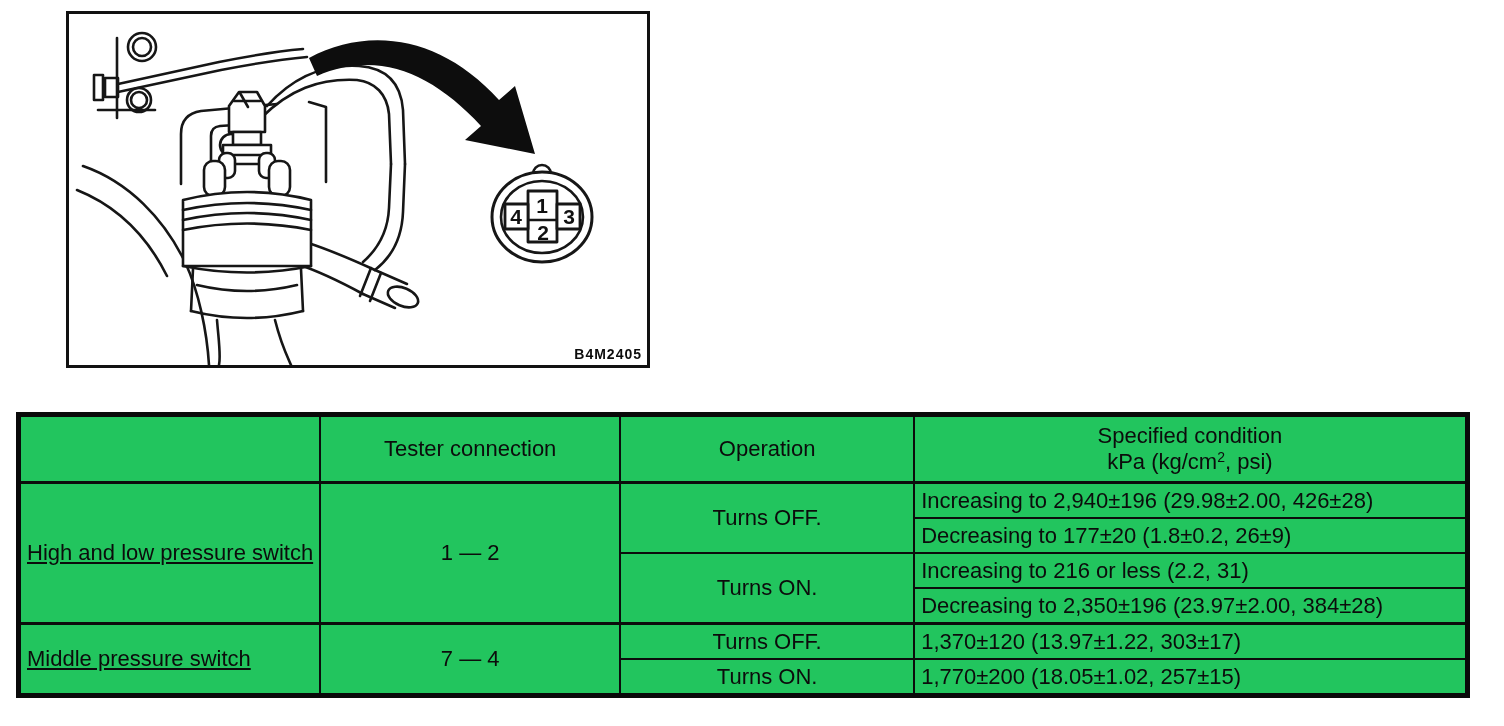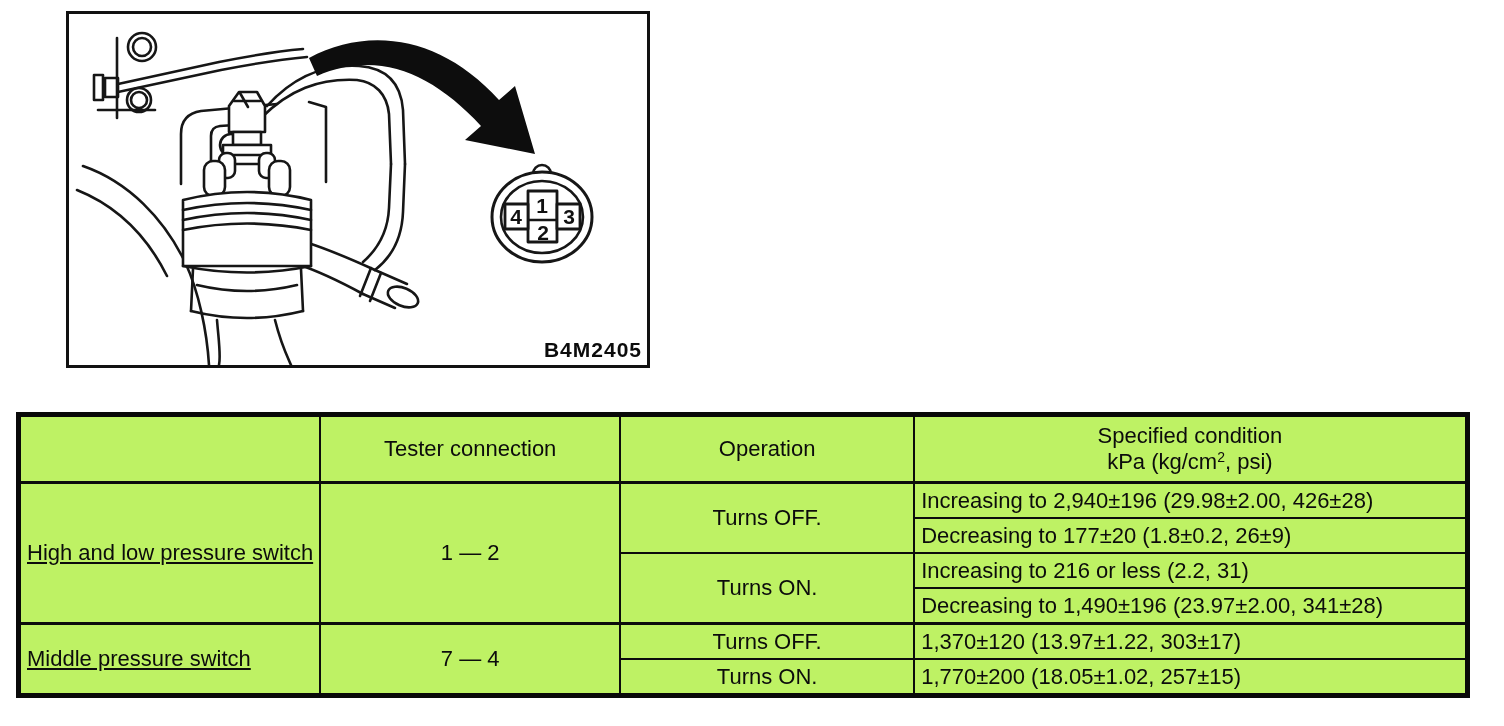--- a/index.html
+++ b/index.html
@@ -22,36 +22,36 @@
     height: 357px;
     border: 3px solid #111;
     box-sizing: border-box;
     background: #fff;
   }
   .figure-panel svg { display: block; width: 100%; height: 100%; }
   .figure-code {
     position: absolute;
     right: 5px;
     bottom: 3px;
-    font-size: 21px;
+    font-size: 14px;
     font-weight: 700;
     letter-spacing: 1px;
     color: #0c0c0c;
     background: #fff;
     padding-left: 4px;
   }
 
   
   table.spec-table {
     position: absolute;
     left: 16px;
     top: 412px;
     border-collapse: collapse;
     table-layout: fixed;
-    background: #bef264;
+    background: #22c55e;
     border: 5px solid #090909;
     font-size: 22px;
     color: #0c0c0c;
   }
   table.spec-table th, table.spec-table td {
     border: 2px solid #0c0c0c;
     padding: 0 6px;
     line-height: 1.18;
     overflow: hidden;
     white-space: nowrap;
@@ -204,21 +204,21 @@
         <td class="cell-condition">Increasing to 2,940±196 (29.98±2.00, 426±28)</td>
       </tr>
       <tr>
         <td class="cell-condition">Decreasing to 177±20 (1.8±0.2, 26±9)</td>
       </tr>
       <tr>
         <td class="cell-operation op-on-start" rowspan="2">Turns ON.</td>
         <td class="cell-condition op-on-start">Increasing to 216 or less (2.2, 31)</td>
       </tr>
       <tr>
-        <td class="cell-condition">Decreasing to 1,490±196 (23.97±2.00, 341±28)</td>
+        <td class="cell-condition">Decreasing to 2,350±196 (23.97±2.00, 384±28)</td>
       </tr>
 
       <tr class="group-start">
         <td class="cell-component" rowspan="2">Middle pressure switch</td>
         <td class="cell-connection" rowspan="2">7 — 4</td>
         <td class="cell-operation">Turns OFF.</td>
         <td class="cell-condition">1,370±120 (13.97±1.22, 303±17)</td>
       </tr>
       <tr>
         <td class="cell-operation">Turns ON.</td>

